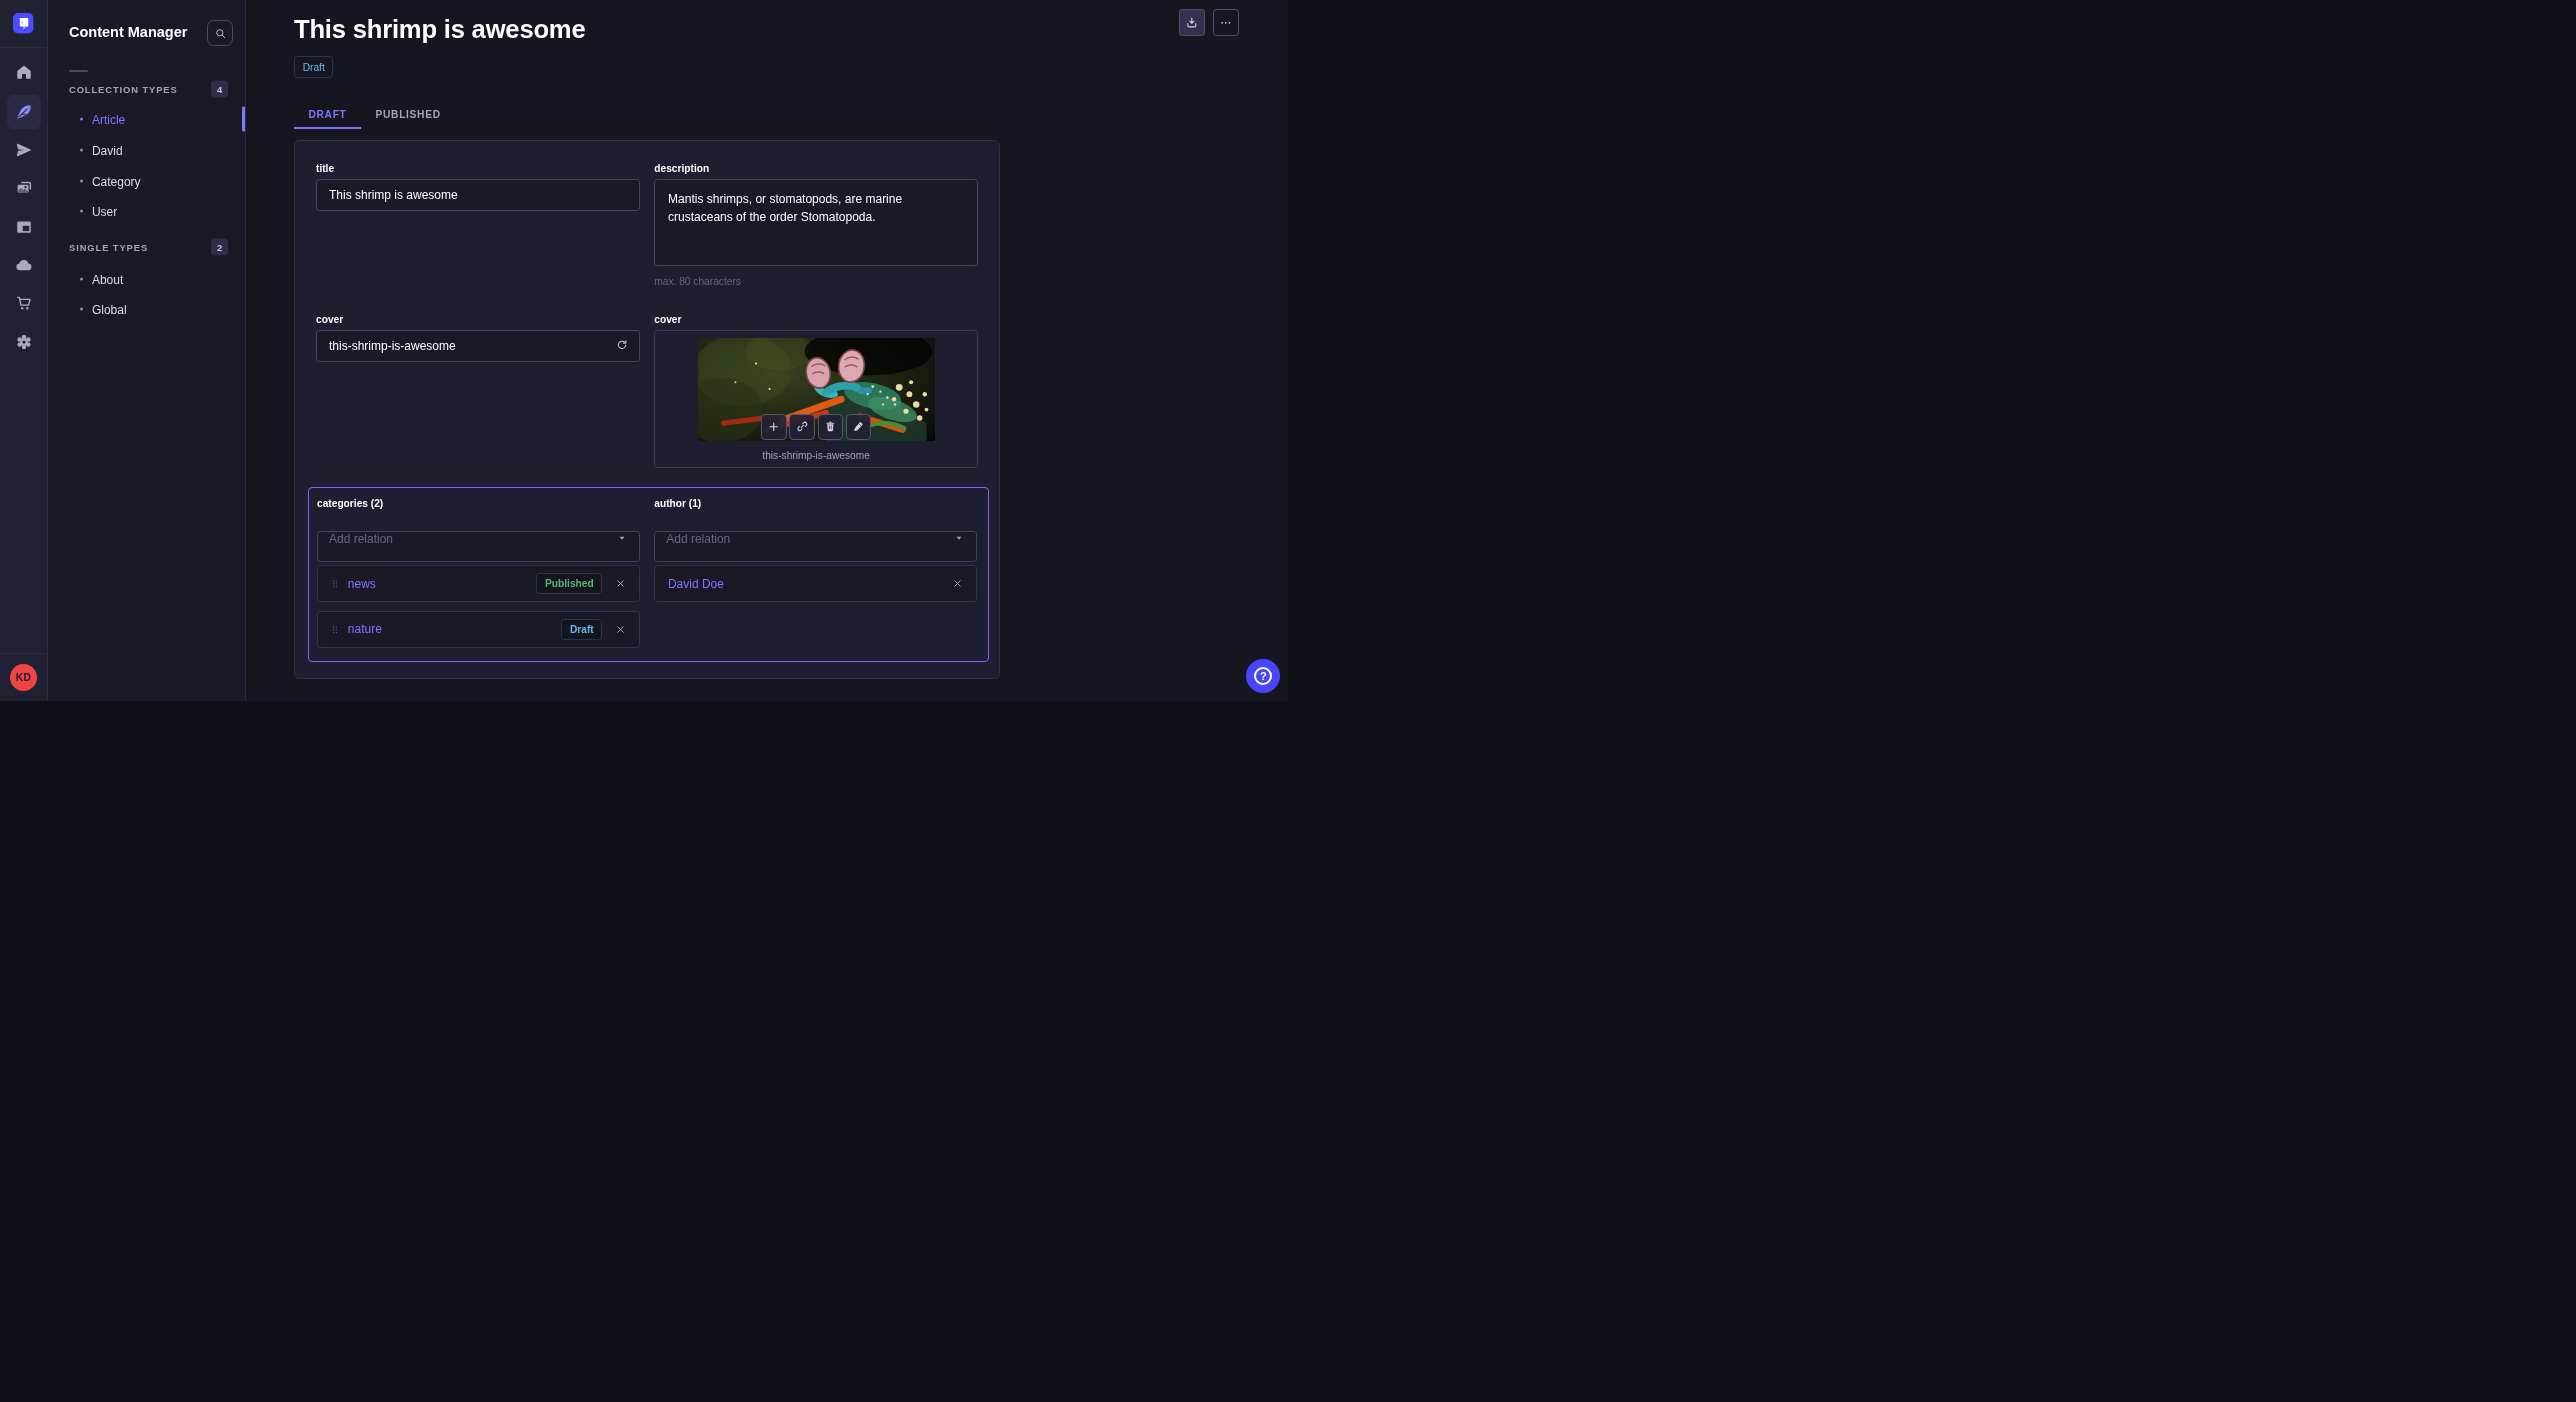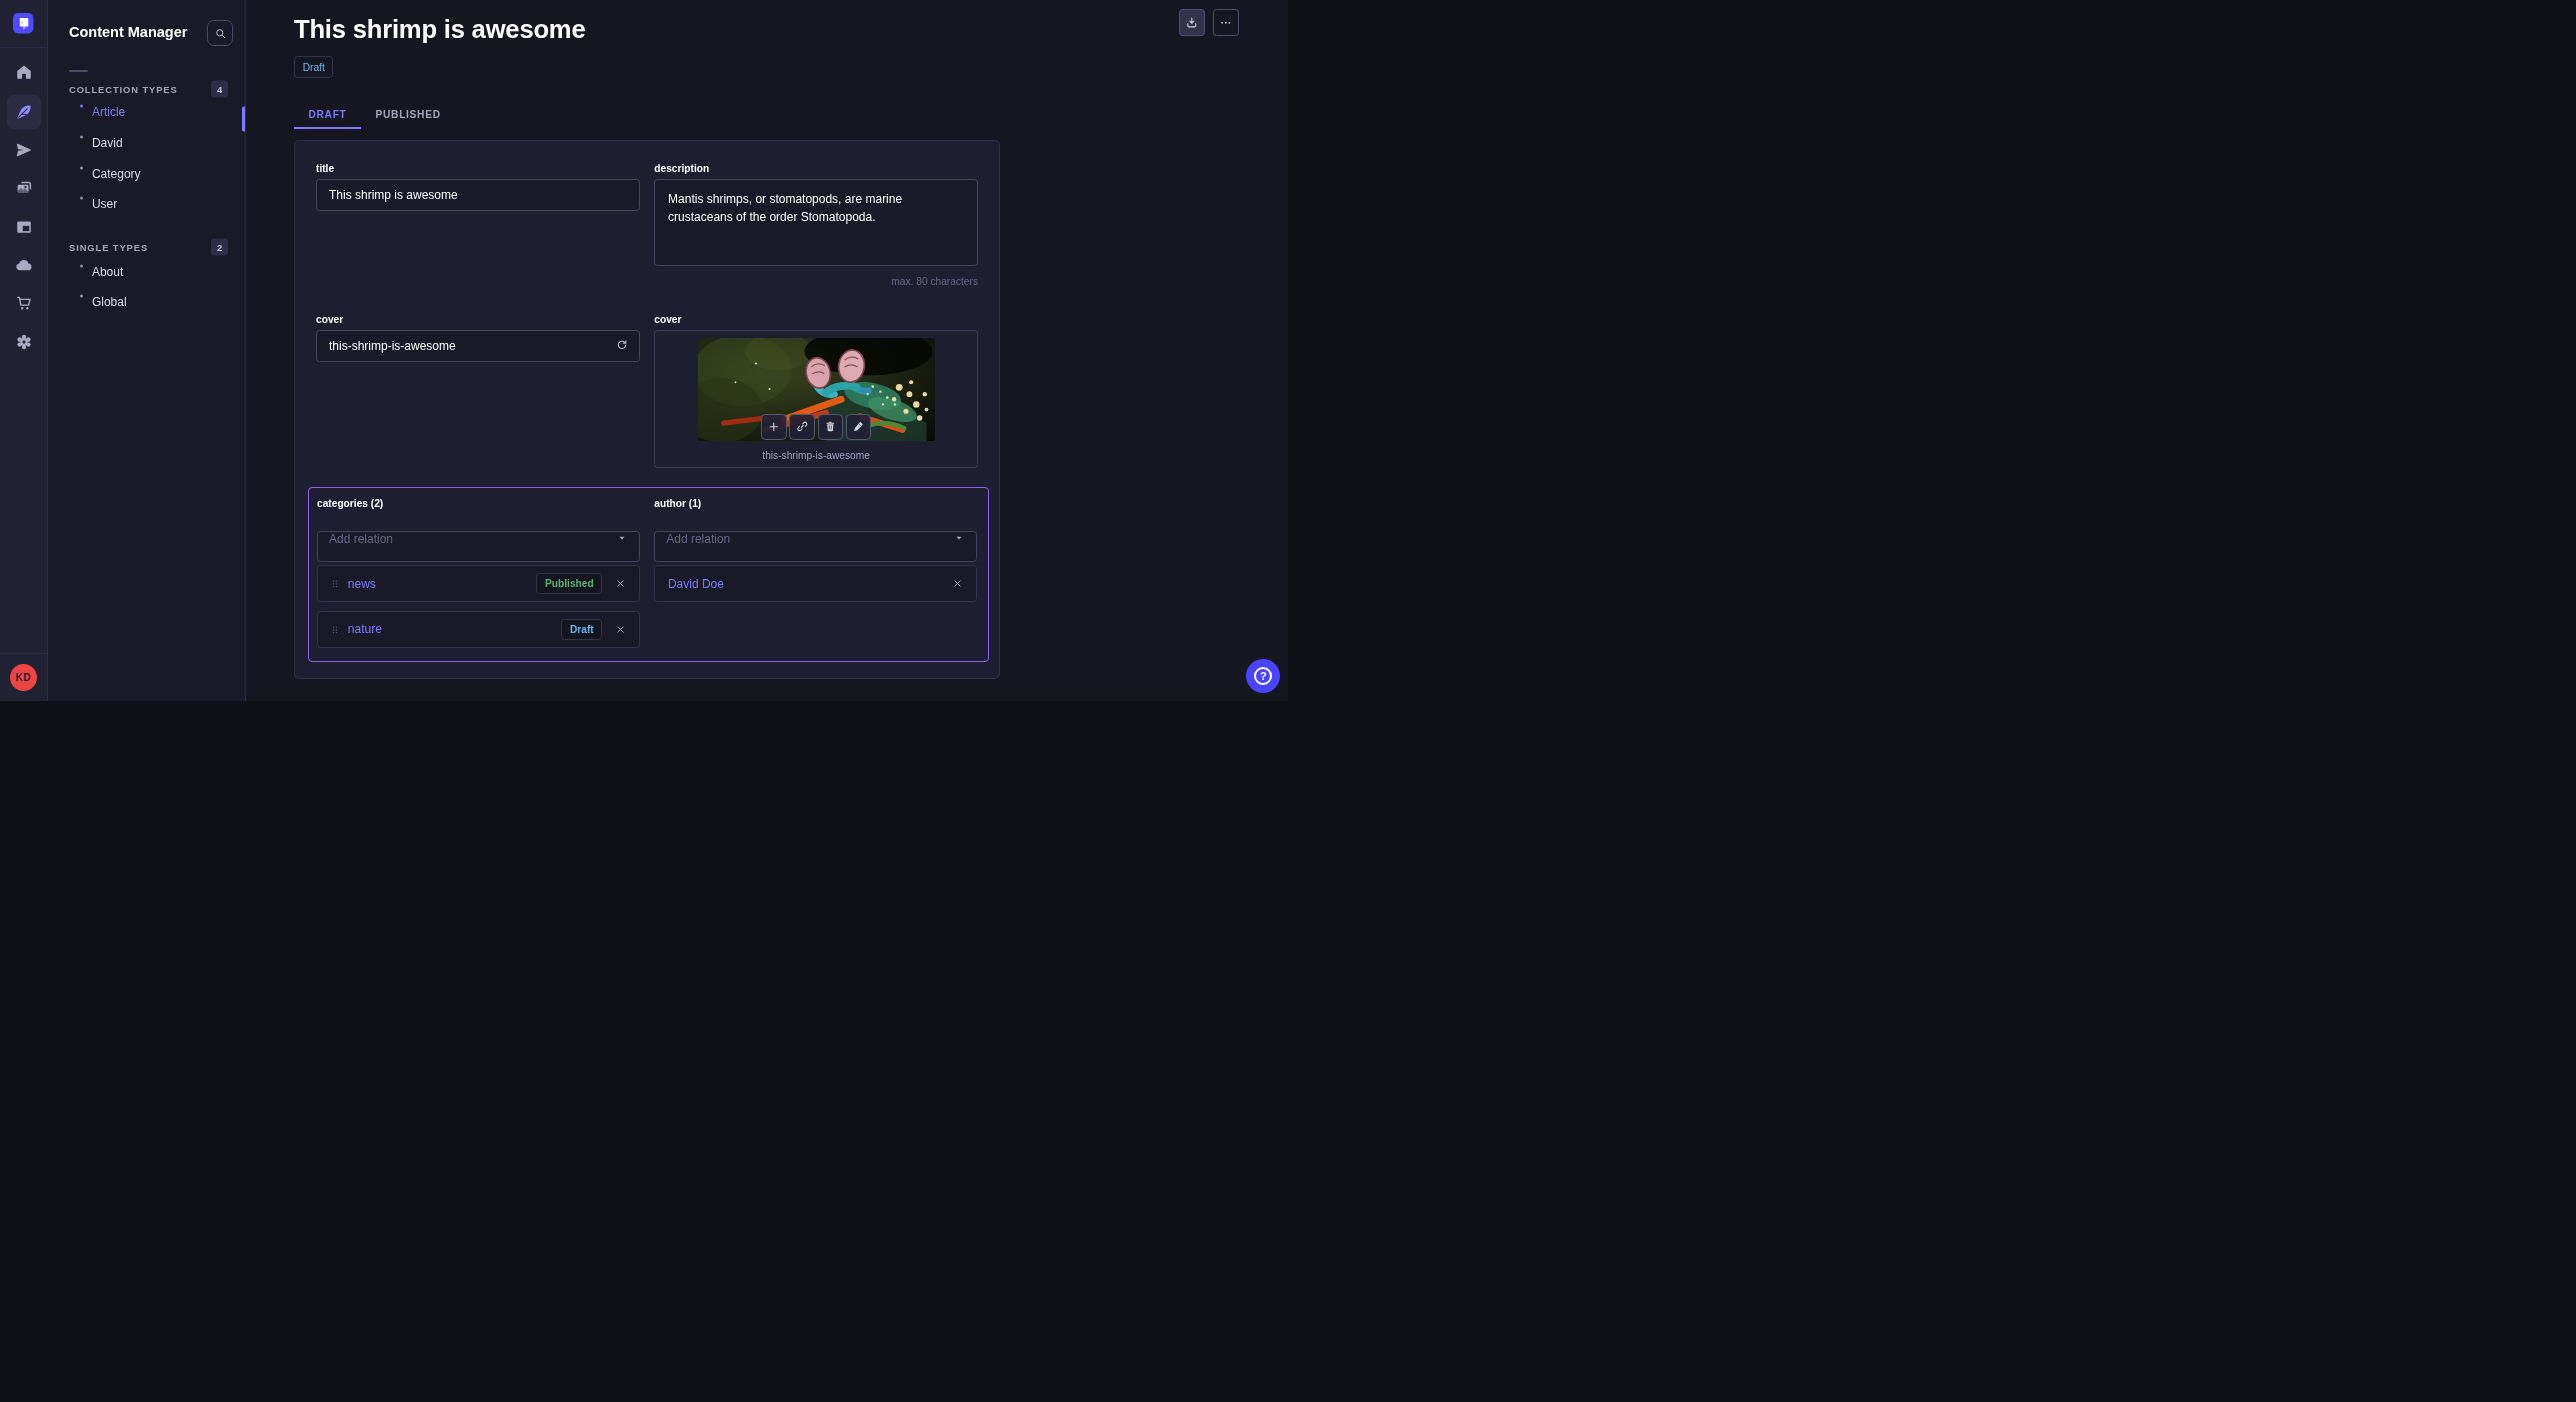--- a/index.html
+++ b/index.html
@@ -16,21 +16,21 @@
   .rail-bottom { position:absolute; bottom:0; left:0; width:47px; height:48px; border-top:0.9px solid #2c2c45; display:flex; align-items:center; justify-content:center; }
   .avatar { width:27px; height:27px; border-radius:50%; background:#ef4444; color:#1c1c30; font-size:10.2px; font-weight:700; display:flex; align-items:center; justify-content:center; letter-spacing:0.3px; cursor:pointer; }
 
   
   .subnav { position:absolute; left:48px; top:0; width:198px; height:701px; background:#191927; border-right:0.9px solid #2c2c45; }
   .subnav-title { position:absolute; left:21px; top:24px; font-size:14.5px; font-weight:700; color:#ffffff; }
   .subnav-search { position:absolute; right:12px; top:20.4px; width:25.6px; height:25.6px; border:0.9px solid #4a4a6a; border-radius:6.8px; background:transparent; color:#c0c0cf; display:flex; align-items:center; justify-content:center; cursor:pointer; }
   .subnav-divider { position:absolute; left:21px; top:70px; width:19px; height:1.7px; background:#4a4a6a; border-radius:1.7px; }
   .section-head { position:absolute; left:21px; transform:translateY(-50%); font-size:9.4px; font-weight:700; letter-spacing:0.9px; color:#a5a5ba; }
   .section-badge { position:absolute; right:17px; transform:translateY(-50%); min-width:17px; height:17px; padding:0 3.4px; background:#2e2e48; border-radius:3.4px; color:#c7c7da; font-size:9.4px; font-weight:600; display:flex; align-items:center; justify-content:center; }
-  .nav-item { position:absolute; left:0; width:100%; height:29px; transform:translateY(-50%); display:flex; align-items:flex-start; padding-left:32px; font-size:12px; color:#dcdce4; cursor:pointer; }
+  .nav-item { position:absolute; left:0; width:100%; height:29px; transform:translateY(-50%); display:flex; align-items:center; padding-left:32px; font-size:12px; color:#dcdce4; cursor:pointer; }
   .nav-item .bullet { width:3.4px; height:3.4px; border-radius:50%; background:#8e8ea9; margin-right:8.5px; }
   .nav-item.active { color:#7b79ff; }
   .nav-item.active .bullet { background:#7b79ff; }
   .nav-item.active .active-bar { position:absolute; right:0; top:1.7px; bottom:1.7px; width:2.6px; background:#7b79ff; border-radius:1.7px 0 0 1.7px; }
 
   
   .main { position:absolute; left:246px; top:0; width:1042px; height:701px; background:#161620; }
   .main-head { padding:15.3px 49px 0 48px; position:relative; }
   .page-title { font-size:25.6px; font-weight:700; color:#ffffff; letter-spacing:-0.2px; }
   .head-actions { position:absolute; top:9.4px; right:49px; display:flex; gap:7.7px; }
@@ -46,21 +46,21 @@
   
   .card { background:#1e1e31; border:0.9px solid #2f2f4a; border-radius:5.1px; }
   .form-card { width:706px; padding:22px 21px 15.3px 21px; }
   .grid2 { display:grid; grid-template-columns:1fr 1fr; column-gap:14.5px; }
   .field-label { font-size:10.2px; font-weight:700; color:#ffffff; margin-bottom:5.1px; }
   .text-input { width:100%; height:32px; background:#191927; border:0.9px solid #46465f; border-radius:3.4px; color:#ffffff; font-size:12px; padding:0 12px; font-family:inherit; outline:none; }
   .slug-wrap { position:relative; }
   .slug-wrap .text-input { padding-right:37px; }
   .regen-btn { position:absolute; right:10.2px; top:50%; transform:translateY(-50%); background:none; border:none; color:#c0c0cf; cursor:pointer; display:flex; }
   textarea.text-area { width:100%; height:87px; background:#191927; border:0.9px solid #46465f; border-radius:3.4px; color:#ffffff; font-size:12px; line-height:18px; padding:9.4px 12.8px; resize:none; font-family:inherit; outline:none; }
-  .hint { font-size:10.2px; color:#666687; margin-top:6.8px;text-align:right; }
+  .hint { font-size:10.2px; color:#666687; margin-top:6.8px; }
   .row-gap { margin-top:26.4px; }
 
   
   .cover-box { width:100%; height:138px; border:0.9px solid #3b3b57; border-radius:3.4px; padding-top:7.7px; display:flex; flex-direction:column; align-items:center; }
   .cover-img-wrap { position:relative; width:237px; height:103px; }
   .cover-img-wrap svg.photo { display:block; border-radius:1.7px; }
   .cover-actions { position:absolute; left:50%; bottom:1.7px; transform:translateX(-50%); display:flex; gap:2.6px; }
   .cover-btn { width:25.6px; height:25.6px; border-radius:4.3px; background:rgba(33,33,52,.92); border:0.9px solid #585874; color:#d6d6e4; display:flex; align-items:center; justify-content:center; cursor:pointer; }
   .cover-caption { margin-top:8.5px; font-size:10.2px; color:#a0a0b8; }
 

